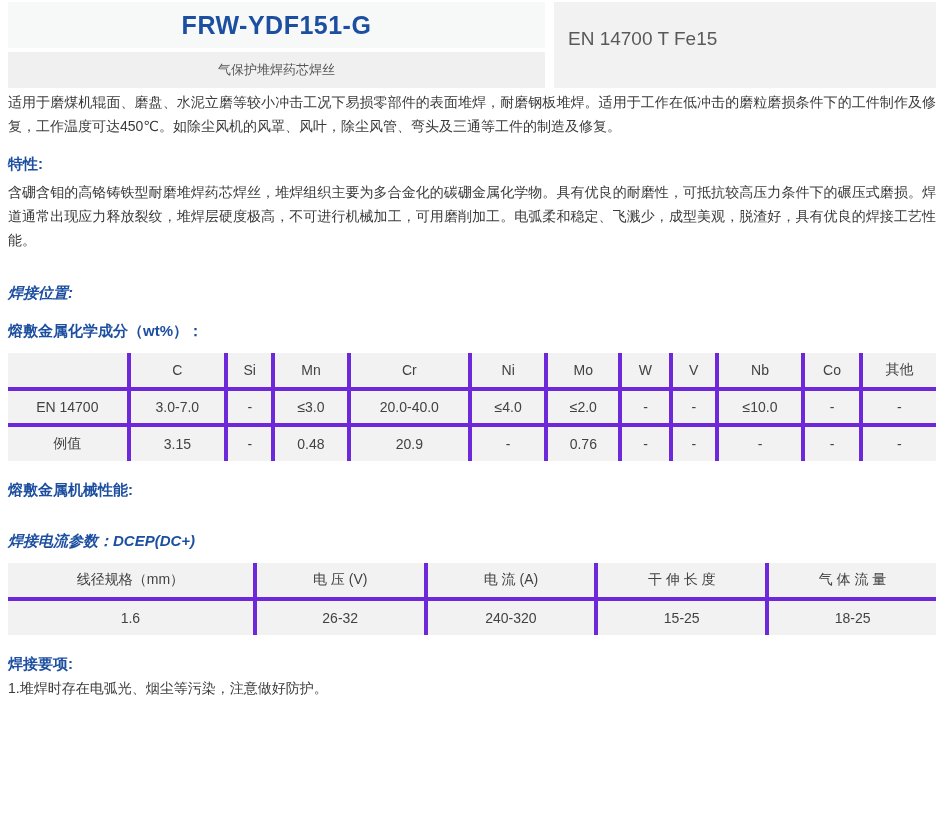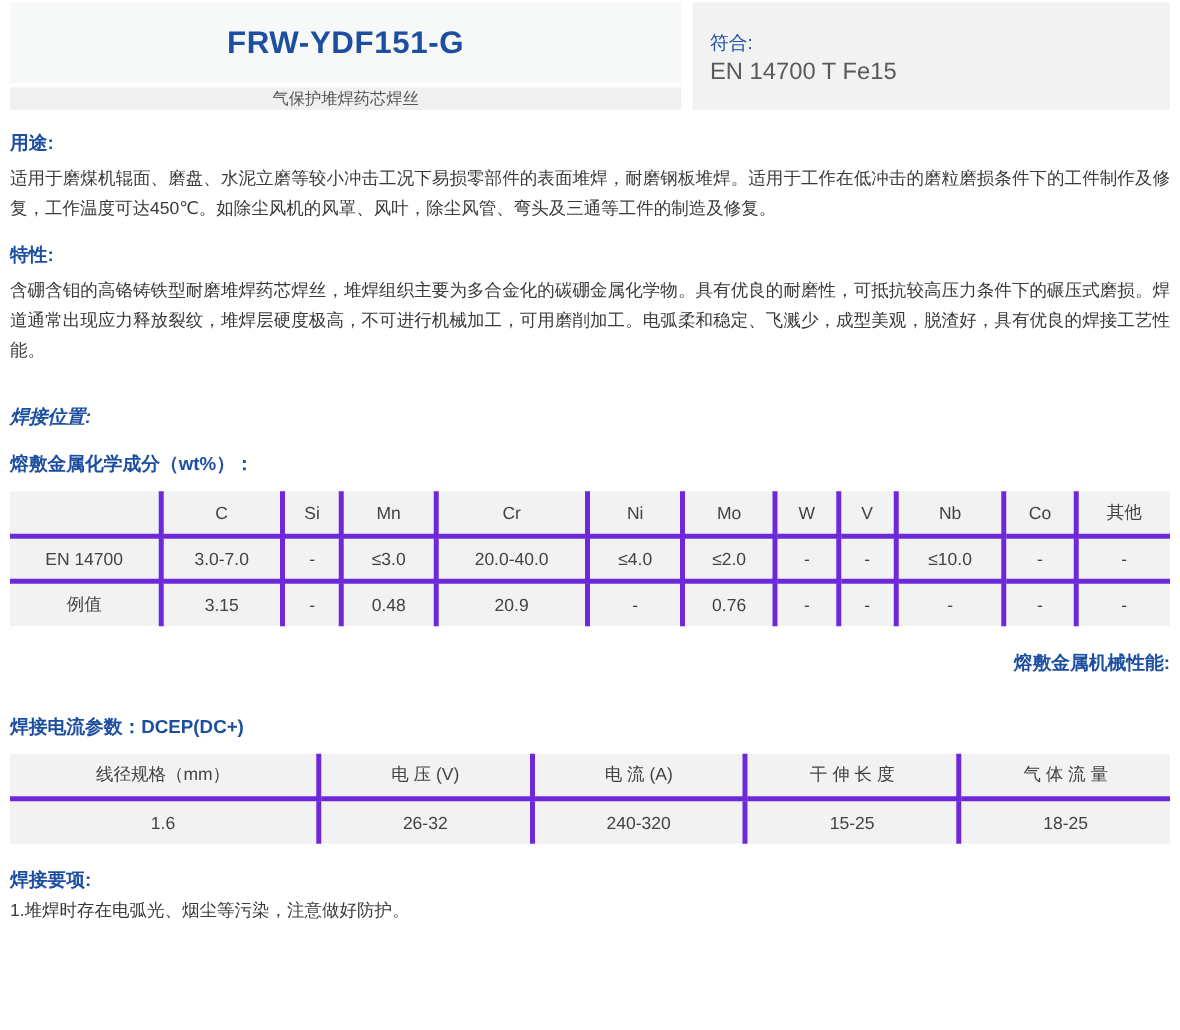--- a/index.html
+++ b/index.html
@@ -34,21 +34,21 @@
     margin-bottom: 4px;
   }
   .product-title {
     margin: 0;
     font-size: 25px;
     font-weight: 600;
     color: #1d4fa1;
     letter-spacing: 0.5px;
   }
   .header-subtitle-area {
-    height: 18px;
+    height: 36px;
     background: #f0f0f0;
     display: flex;
     align-items: center;
     justify-content: center;
   }
   .product-subtitle {
     font-size: 13px;
     color: #565656;
   }
   .header-right {
@@ -120,26 +120,24 @@
   <div class="header">
     <div class="header-left">
       <div class="header-title-area">
         <h1 class="product-title">FRW-YDF151-G</h1>
       </div>
       <div class="header-subtitle-area">
         <span class="product-subtitle">气保护堆焊药芯焊丝</span>
       </div>
     </div>
     <div class="header-right">
-      <div class="compliance-label">符合:</div>
       <div class="compliance-value">EN 14700 T Fe15</div>
     </div>
   </div>
 
-  <h2 class="section-heading">用途:</h2>
   <p class="body-text">适用于磨煤机辊面、磨盘、水泥立磨等较小冲击工况下易损零部件的表面堆焊，耐磨钢板堆焊。适用于工作在低冲击的磨粒磨损条件下的工件制作及修复，工作温度可达450℃。如除尘风机的风罩、风叶，除尘风管、弯头及三通等工件的制造及修复。</p>
 
   <h2 class="section-heading">特性:</h2>
   <p class="body-text">含硼含钼的高铬铸铁型耐磨堆焊药芯焊丝，堆焊组织主要为多合金化的碳硼金属化学物。具有优良的耐磨性，可抵抗较高压力条件下的碾压式磨损。焊道通常出现应力释放裂纹，堆焊层硬度极高，不可进行机械加工，可用磨削加工。电弧柔和稳定、飞溅少，成型美观，脱渣好，具有优良的焊接工艺性能。</p>
 
   <h2 class="section-heading" style="margin-top:32px;font-style:italic;">焊接位置:</h2>
 
   <h2 class="section-heading" style="margin-top:19px;">熔敷金属化学成分（wt%）：</h2>
   <table>
     <colgroup>
@@ -195,31 +193,31 @@
       <td>0.76</td>
       <td>-</td>
       <td>-</td>
       <td>-</td>
       <td>-</td>
       <td>-</td>
     </tr>
   </tbody>
     </table>
 
-  <h2 class="section-heading" style="margin-top:20px;text-align:right;">熔敷金属机械性能:</h2>
+  <h2 class="section-heading" style="margin-top:20px;">熔敷金属机械性能:</h2>
   <table>
     <colgroup>
       <col style="width:39%">
         <col style="width:61%">
     </colgroup>
     <tbody>
   </tbody>
     </table>
 
-  <h2 class="section-heading" style="margin-top:20px;">焊接电流参数：DCEP(DC+)</h2>
+  <h2 class="section-heading" style="margin-top:20px;font-style:italic;">焊接电流参数：DCEP(DC+)</h2>
   <table>
     <colgroup>
       <col style="width:26.6%">
         <col style="width:18.4%">
         <col style="width:18.4%">
         <col style="width:18.4%">
         <col style="width:18.2%">
     </colgroup>
     <tbody>
         <tr>

